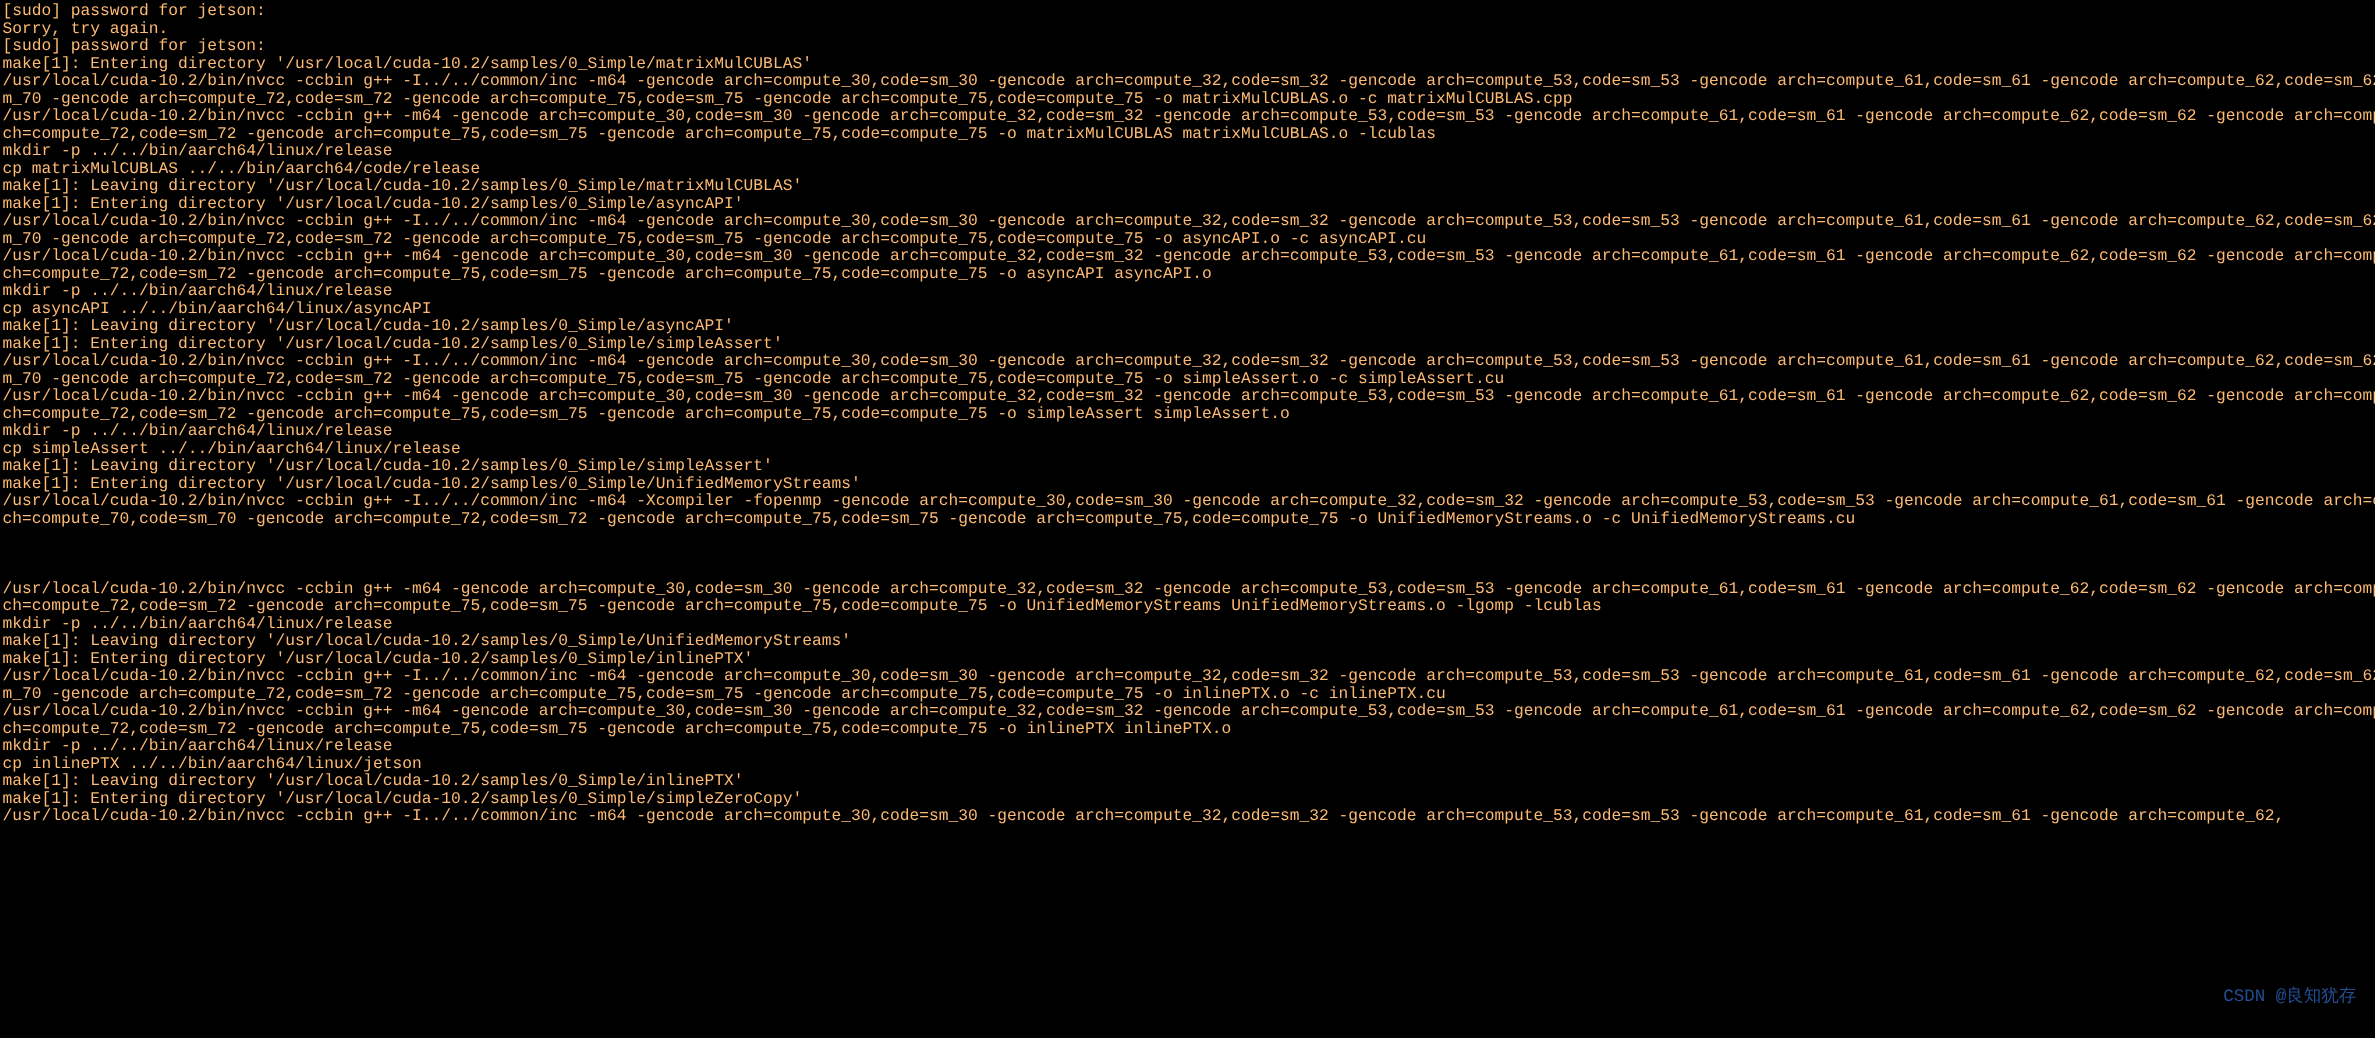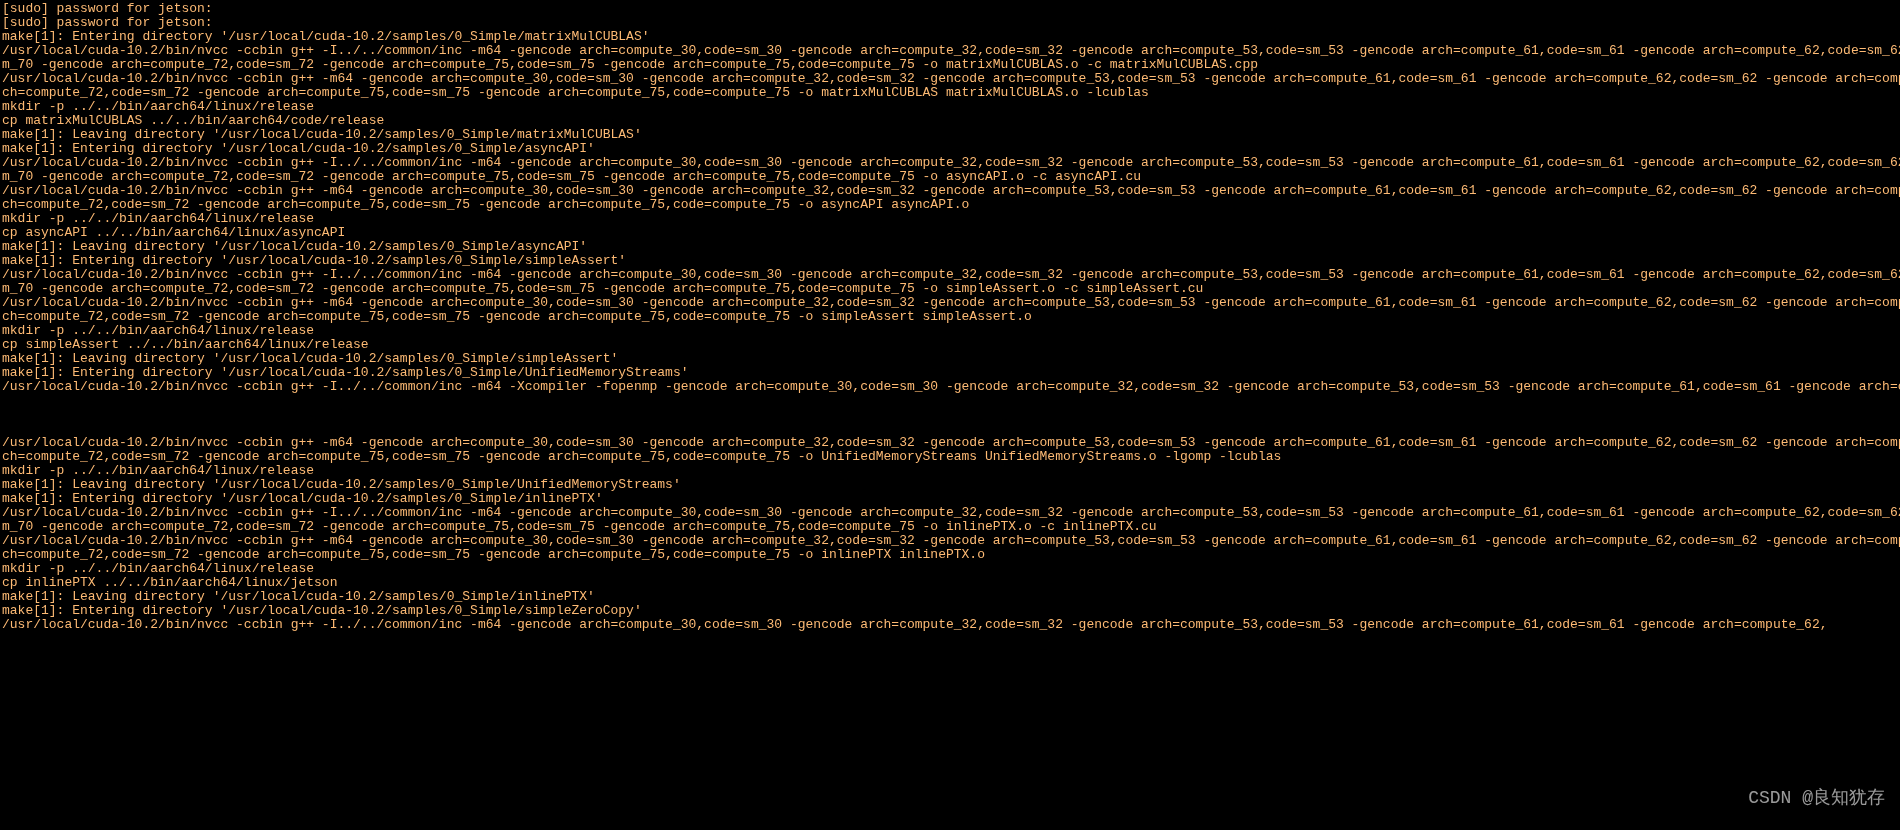--- a/index.html
+++ b/index.html
@@ -34,31 +34,32 @@
       color: #cccccc;
     }
     .output-line {
       color: #fdba74;
       display: block;
     }
     .watermark {
       position: fixed;
       bottom: 25px;
       right: 15px;
-      color: #ffffff;
-      font-size: 18px;
+      color: #3b82f6;
+      font-size: 14px;
       opacity: 0.6;
     }
   </style>
 </head>
 <body>
 
 <div>
   <div id="terminal-output">
       <span class="output-line">[sudo] password for jetson:</span>
+      <span class="output-line">Sorry, try again.</span>
       <span class="output-line">[sudo] password for jetson:</span>
       <span class="output-line">make[1]: Entering directory '/usr/local/cuda-10.2/samples/0_Simple/matrixMulCUBLAS'</span>
       <span class="output-line">/usr/local/cuda-10.2/bin/nvcc -ccbin g++ -I../../common/inc  -m64    -gencode arch=compute_30,code=sm_30 -gencode arch=compute_32,code=sm_32 -gencode arch=compute_53,code=sm_53 -gencode arch=compute_61,code=sm_61 -gencode arch=compute_62,code=sm_62 -gencode arch=compute_70,code=s</span>
       <span class="output-line">m_70 -gencode arch=compute_72,code=sm_72 -gencode arch=compute_75,code=sm_75 -gencode arch=compute_75,code=compute_75 -o matrixMulCUBLAS.o -c matrixMulCUBLAS.cpp</span>
       <span class="output-line">/usr/local/cuda-10.2/bin/nvcc -ccbin g++   -m64      -gencode arch=compute_30,code=sm_30 -gencode arch=compute_32,code=sm_32 -gencode arch=compute_53,code=sm_53 -gencode arch=compute_61,code=sm_61 -gencode arch=compute_62,code=sm_62 -gencode arch=compute_70,code=sm_70 -gencode ar</span>
       <span class="output-line">ch=compute_72,code=sm_72 -gencode arch=compute_75,code=sm_75 -gencode arch=compute_75,code=compute_75 -o matrixMulCUBLAS matrixMulCUBLAS.o  -lcublas</span>
       <span class="output-line">mkdir -p ../../bin/aarch64/linux/release</span>
       <span class="output-line">cp matrixMulCUBLAS ../../bin/aarch64/code/release</span>
       <span class="output-line">make[1]: Leaving directory '/usr/local/cuda-10.2/samples/0_Simple/matrixMulCUBLAS'</span>
       <span class="output-line">make[1]: Entering directory '/usr/local/cuda-10.2/samples/0_Simple/asyncAPI'</span>
@@ -72,20 +73,21 @@
       <span class="output-line">make[1]: Entering directory '/usr/local/cuda-10.2/samples/0_Simple/simpleAssert'</span>
       <span class="output-line">/usr/local/cuda-10.2/bin/nvcc -ccbin g++ -I../../common/inc  -m64    -gencode arch=compute_30,code=sm_30 -gencode arch=compute_32,code=sm_32 -gencode arch=compute_53,code=sm_53 -gencode arch=compute_61,code=sm_61 -gencode arch=compute_62,code=sm_62 -gencode arch=compute_70,code=s</span>
       <span class="output-line">m_70 -gencode arch=compute_72,code=sm_72 -gencode arch=compute_75,code=sm_75 -gencode arch=compute_75,code=compute_75 -o simpleAssert.o -c simpleAssert.cu</span>
       <span class="output-line">/usr/local/cuda-10.2/bin/nvcc -ccbin g++   -m64      -gencode arch=compute_30,code=sm_30 -gencode arch=compute_32,code=sm_32 -gencode arch=compute_53,code=sm_53 -gencode arch=compute_61,code=sm_61 -gencode arch=compute_62,code=sm_62 -gencode arch=compute_70,code=sm_70 -gencode ar</span>
       <span class="output-line">ch=compute_72,code=sm_72 -gencode arch=compute_75,code=sm_75 -gencode arch=compute_75,code=compute_75 -o simpleAssert simpleAssert.o</span>
       <span class="output-line">mkdir -p ../../bin/aarch64/linux/release</span>
       <span class="output-line">cp simpleAssert ../../bin/aarch64/linux/release</span>
       <span class="output-line">make[1]: Leaving directory '/usr/local/cuda-10.2/samples/0_Simple/simpleAssert'</span>
       <span class="output-line">make[1]: Entering directory '/usr/local/cuda-10.2/samples/0_Simple/UnifiedMemoryStreams'</span>
       <span class="output-line">/usr/local/cuda-10.2/bin/nvcc -ccbin g++ -I../../common/inc  -m64    -Xcompiler -fopenmp -gencode arch=compute_30,code=sm_30 -gencode arch=compute_32,code=sm_32 -gencode arch=compute_53,code=sm_53 -gencode arch=compute_61,code=sm_61 -gencode arch=compute_62,code=sm_62 -gencode ar</span>
+      <span class="output-line">ch=compute_70,code=sm_70 -gencode arch=compute_72,code=sm_72 -gencode arch=compute_75,code=sm_75 -gencode arch=compute_75,code=compute_75 -o UnifiedMemoryStreams.o -c UnifiedMemoryStreams.cu</span>
       <span class="output-line">&nbsp;</span>
       <span class="output-line">&nbsp;</span>
       <span class="output-line">&nbsp;</span>
       <span class="output-line">/usr/local/cuda-10.2/bin/nvcc -ccbin g++   -m64      -gencode arch=compute_30,code=sm_30 -gencode arch=compute_32,code=sm_32 -gencode arch=compute_53,code=sm_53 -gencode arch=compute_61,code=sm_61 -gencode arch=compute_62,code=sm_62 -gencode arch=compute_70,code=sm_70 -gencode ar</span>
       <span class="output-line">ch=compute_72,code=sm_72 -gencode arch=compute_75,code=sm_75 -gencode arch=compute_75,code=compute_75 -o UnifiedMemoryStreams UnifiedMemoryStreams.o  -lgomp -lcublas</span>
       <span class="output-line">mkdir -p ../../bin/aarch64/linux/release</span>
       <span class="output-line">make[1]: Leaving directory '/usr/local/cuda-10.2/samples/0_Simple/UnifiedMemoryStreams'</span>
       <span class="output-line">make[1]: Entering directory '/usr/local/cuda-10.2/samples/0_Simple/inlinePTX'</span>
       <span class="output-line">/usr/local/cuda-10.2/bin/nvcc -ccbin g++ -I../../common/inc  -m64    -gencode arch=compute_30,code=sm_30 -gencode arch=compute_32,code=sm_32 -gencode arch=compute_53,code=sm_53 -gencode arch=compute_61,code=sm_61 -gencode arch=compute_62,code=sm_62 -gencode arch=compute_70,code=s</span>
       <span class="output-line">m_70 -gencode arch=compute_72,code=sm_72 -gencode arch=compute_75,code=sm_75 -gencode arch=compute_75,code=compute_75 -o inlinePTX.o -c inlinePTX.cu</span>

